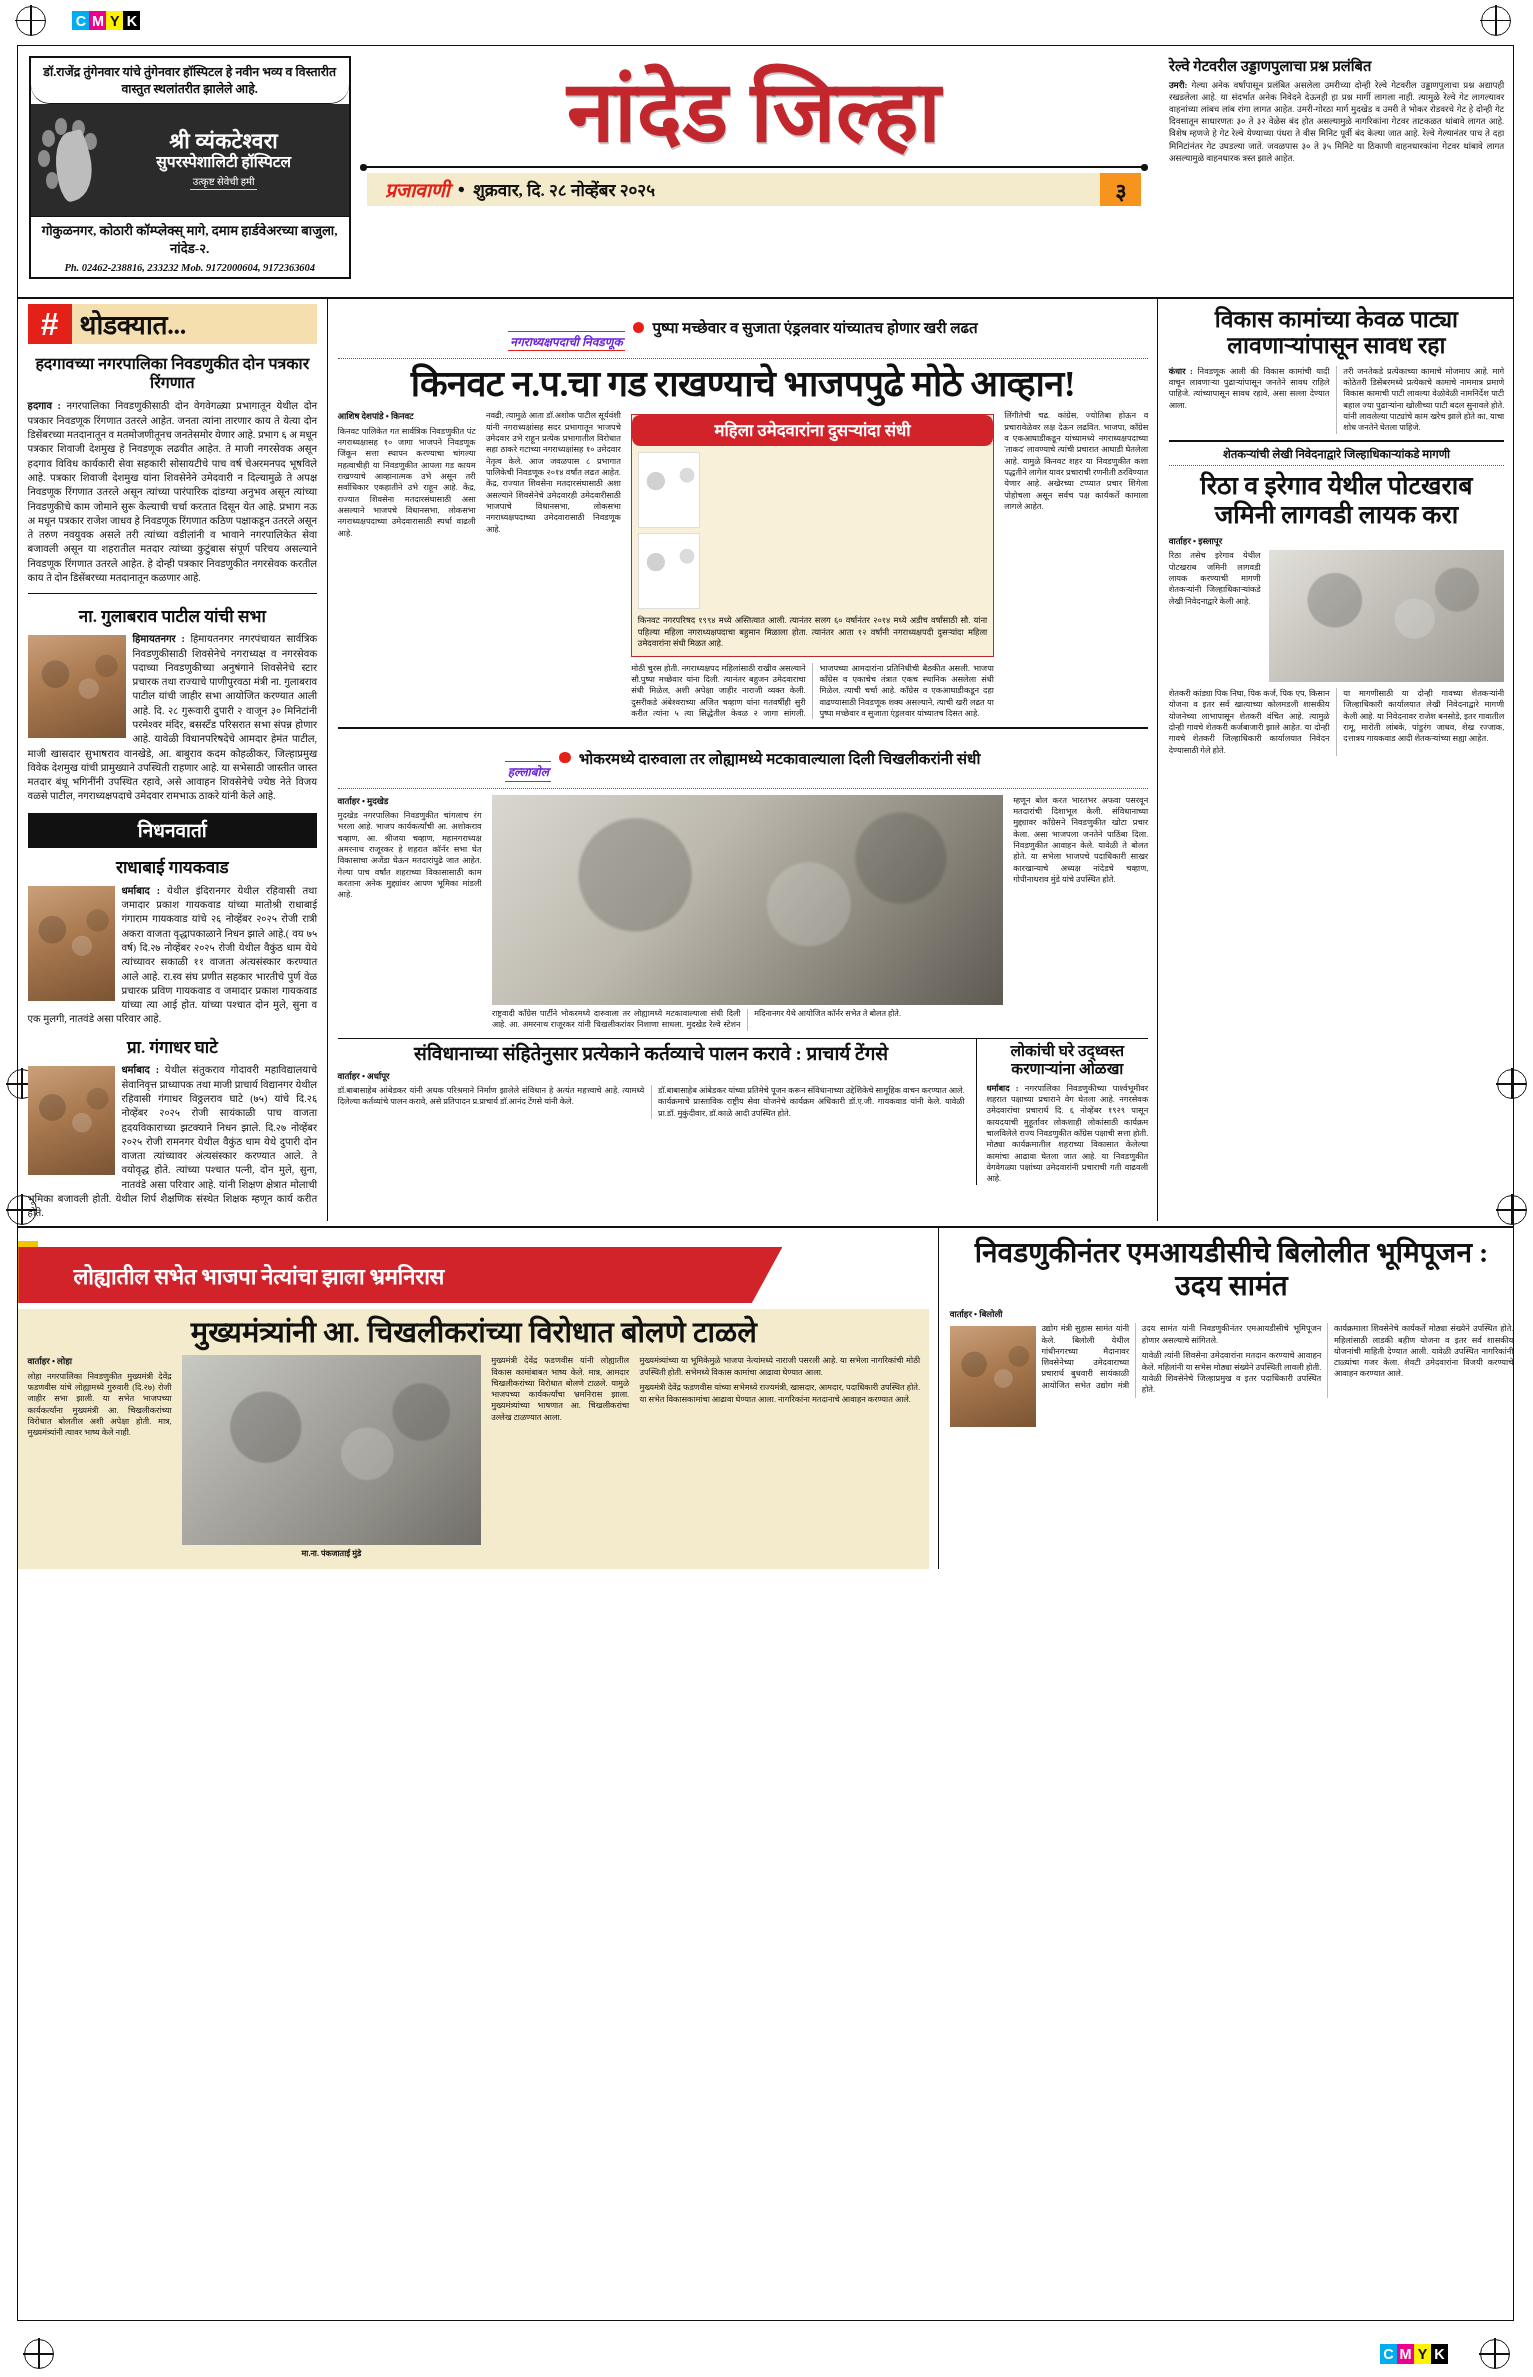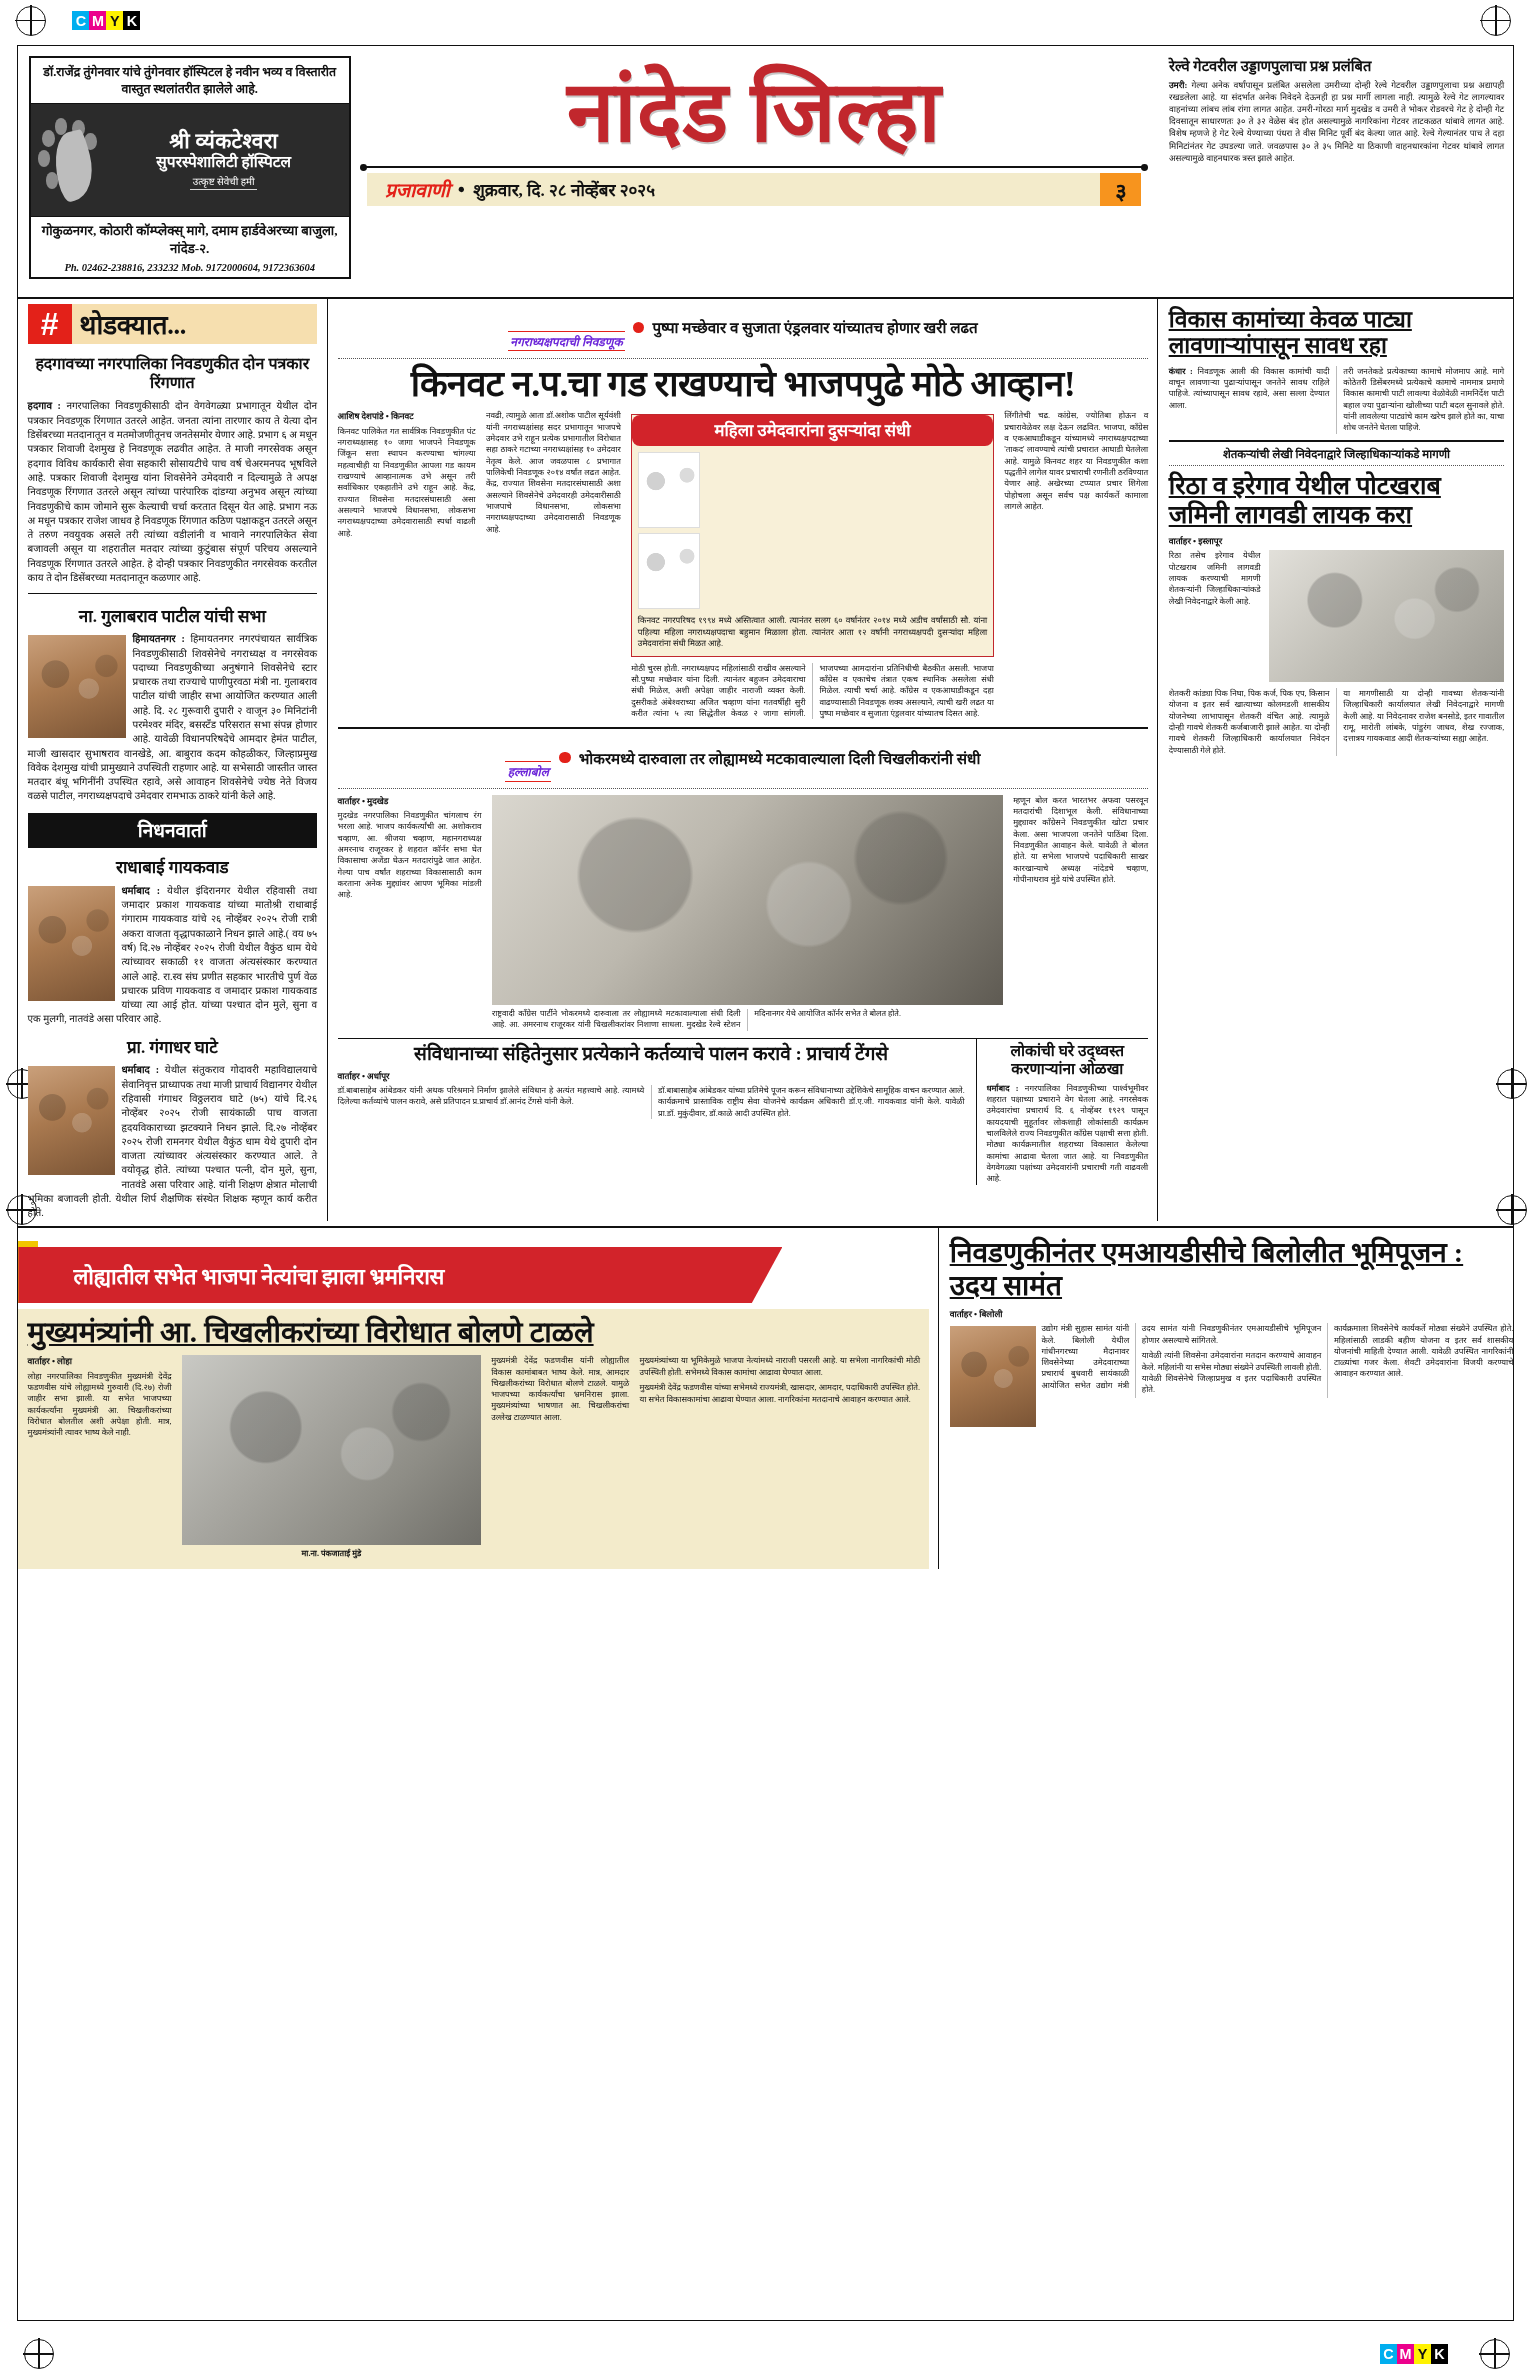--- a/index.html
+++ b/index.html
@@ -34,21 +34,21 @@
   .sidemark-l2 { position:absolute; left:6.9px; top:1195px; }
   .sidemark-r1 { position:absolute; right:6.9px; top:1069px; }
   .sidemark-r2 { position:absolute; right:6.9px; top:1195px; }
 
   
   .frame { position:absolute; left:17px; top:45px; width:1497px; height:2276px; border:1.1px solid #111; }
 
   
   .masthead { position:absolute; left:18.4px; top:46px; width:1495px; height:241px; display:flex; }
   .ad-left { width:322px; border:2.3px solid #111; margin:10.3px 0 8px 10.3px; background:#fff; display:flex; flex-direction:column; }
-  .ad-left .adtop { padding:5.7px 4.6px 4.6px; text-align:center; font-size:12.4px; line-height:1.38; font-weight:600; border-bottom:1.7px solid #111; }
+  .ad-left .adtop { padding:5.7px 4.6px 4.6px; text-align:center; font-size:12.4px; line-height:1.38; font-weight:600; border-bottom:1.7px solid #111;border-radius:19px; }
   .ad-left .adblack { background:#2b2b2b; color:#fff; flex:1; display:flex; align-items:center; padding:3.4px 4.6px; position:relative; min-height:105px; }
   .ad-left .adlogo { width:68px; height:86px; position:relative; flex:0 0 68px; }
   .ad-left .adlogo i { position:absolute; background:#8c8c8c; border-radius:50%; display:block; }
   .ad-left .adlogo .swoosh { position:absolute; left:19.5px; top:15px; width:37px; height:68px; background:#bdbdbd;
        border-radius:60% 10% 70% 20% / 70% 40% 60% 30%; transform:rotate(-14deg); }
   .ad-left .adname { flex:1; text-align:center; }
   .ad-left .adname .n1 { font-size:21px; font-weight:bold; line-height:1.05; letter-spacing:0.3px; }
   .ad-left .adname .n2 { font-size:15.5px; font-weight:bold; line-height:1.2; margin-top:1.1px;}
   .ad-left .adname .n3 { font-size:10px; margin-top:2.3px; border-bottom:1.1px solid #d8d8d8; display:inline-block; padding:0 2.3px 1.1px;}
   .ad-left .adbot { border-top:1.7px solid #111; padding:4.6px 3.4px 3.4px; text-align:center; font-size:13.2px; line-height:1.4; font-weight:600; }
@@ -109,21 +109,21 @@
         radial-gradient(circle at 80% 30%, rgba(0,0,0,.14) 0 10%, transparent 11%); }
   .thumb { float:left; margin:2.3px 6.9px 3.4px 0; }
 
   .kicker { display:flex; align-items:center; gap:8px; justify-content:center; padding:4.6px 0 2.3px; }
   .kicker .red { color:#6d28d9; font-weight:bold; font-size:12px; border-top:1.1px solid #E32119; border-bottom:1.1px solid #E32119; padding:0.6px 2.3px; font-style:italic;margin-top:28px;}
   .kicker .dot { width:11.5px; height:11.5px; border-radius:50%; background:#E32119; flex:0 0 11.5px; }
   .kicker .rest { font-size:15.2px; font-weight:bold; }
   .dotrule { border-top:1.7px dotted #555; margin:4px 0 5.7px; }
 
   .bighead { font-size:36px; font-weight:bold; line-height:1.12; text-align:center; letter-spacing:-0.6px; margin:2.3px 0 5.7px;}
-  .medhead { font-size:25px; font-weight:bold; line-height:1.16; margin:3.4px 0 5.7px;text-decoration:underline; }
+  .medhead { font-size:25px; font-weight:bold; line-height:1.16; text-align:center; margin:3.4px 0 5.7px; }
   .smhead  { font-size:19px; font-weight:bold; line-height:1.18; text-align:center; margin:3.4px 0 4.6px; }
   .xshead  { font-size:15.5px; font-weight:bold; line-height:1.18; text-align:center; margin:2.3px 0 4.6px; }
 
   .byline { font-size:8.6px; font-weight:bold; margin:0 0 3.4px;font-family:Liberation Serif, serif; }
 
   .cols2 { column-count:2; column-gap:13.8px; column-rule:0.6px solid #bbb; }
   .cols3 { column-count:3; column-gap:12.6px; column-rule:0.6px solid #bbb; }
 
   
   .redbox { border:1.1px solid #C1272D; margin:3.4px 0 5.7px; background:#F8F0D8; }

